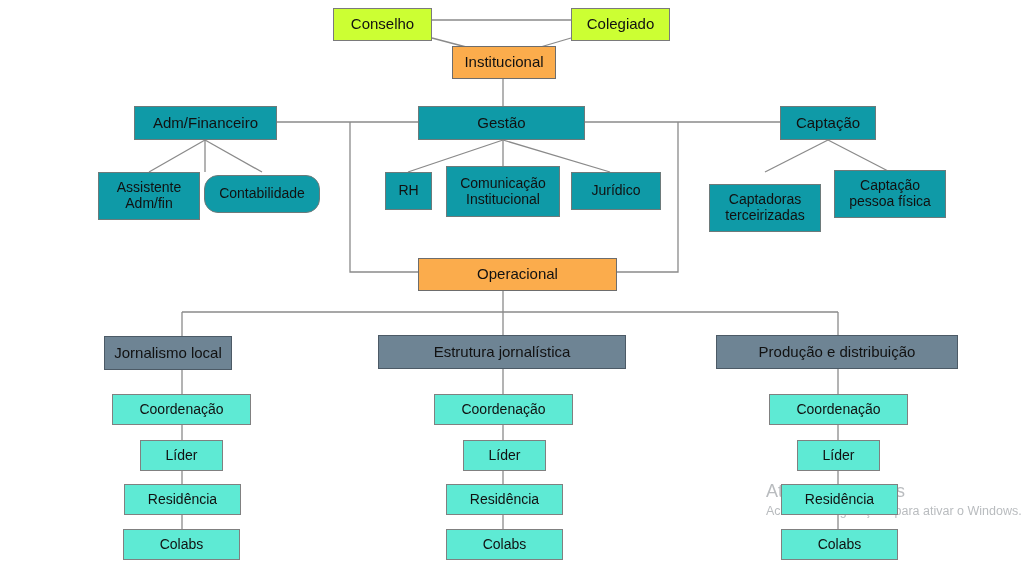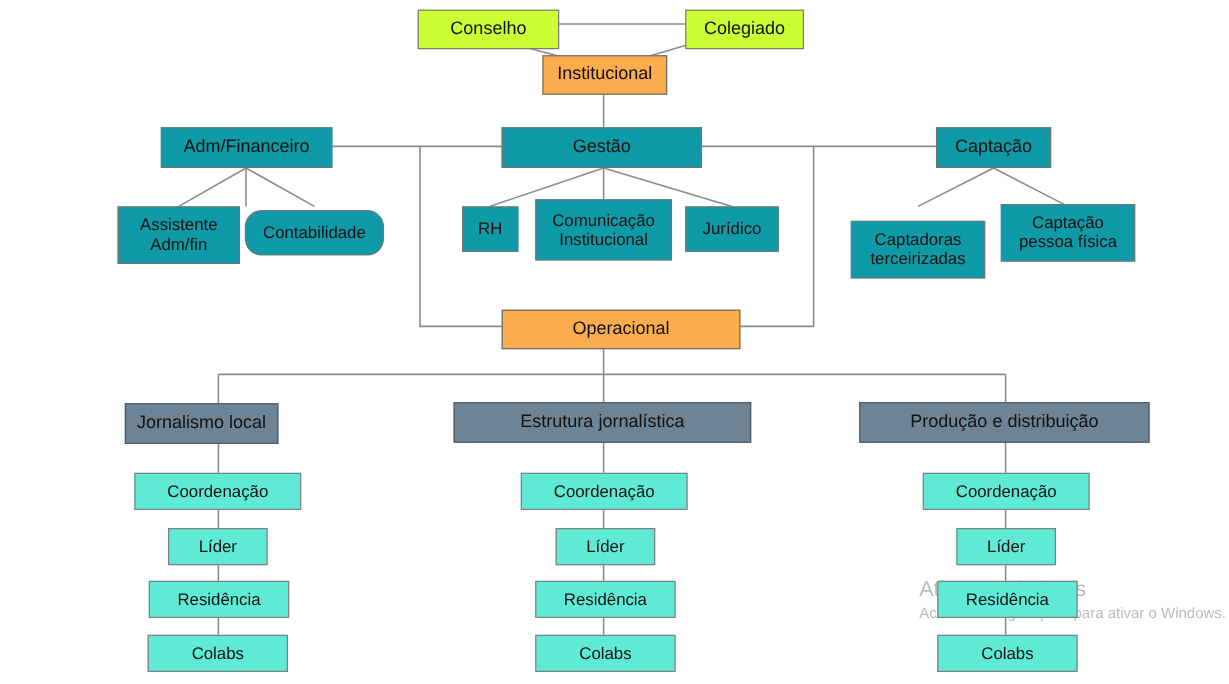--- a/index.html
+++ b/index.html
@@ -106,21 +106,21 @@
       <path d="M503 470 L503 484"></path>
       <path d="M503 514 L503 529"></path>
 
       <path d="M838 368 L838 394"></path>
       <path d="M838 424 L838 440"></path>
       <path d="M838 470 L838 484"></path>
       <path d="M838 514 L838 529"></path>
     </g>
   </svg>
 
-  <div class="node lime fs15" style="left:348px; top:8px; width:118px; height:33px;text-align:center;">
+  <div class="node lime fs15" style="left:333px; top:8px; width:99px; height:33px;text-align:center;">
     <span>Conselho</span>
   </div>
 
   <div class="node lime fs15" style="left:571px; top:8px; width:99px; height:33px;">
     <span>Colegiado</span>
   </div>
 
   <div class="node orange fs15" style="left:452px; top:46px; width:104px; height:33px;">
     <span>Institucional</span>
   </div>
@@ -148,21 +148,21 @@
 
   <div class="node teal fs14" style="left:385px; top:172px; width:47px; height:38px;">
     <span>RH</span>
   </div>
 
   <div class="node teal fs14" style="left:446px; top:166px; width:114px; height:51px; white-space:pre-line;">
     <span>Comunicação
 Institucional</span>
   </div>
 
-  <div class="node teal fs14" style="left:571px; top:172px; width:78px; height:38px;text-align:center;">
+  <div class="node teal fs14" style="left:571px; top:172px; width:90px; height:38px;text-align:center;">
     <span>Jurídico</span>
   </div>
 
   <div class="node teal fs14" style="left:709px; top:184px; width:112px; height:48px; white-space:pre-line;">
     <span>Captadoras
 terceirizadas</span>
   </div>
 
   <div class="node teal fs14" style="left:834px; top:170px; width:112px; height:48px; white-space:pre-line;">
     <span>Captação

